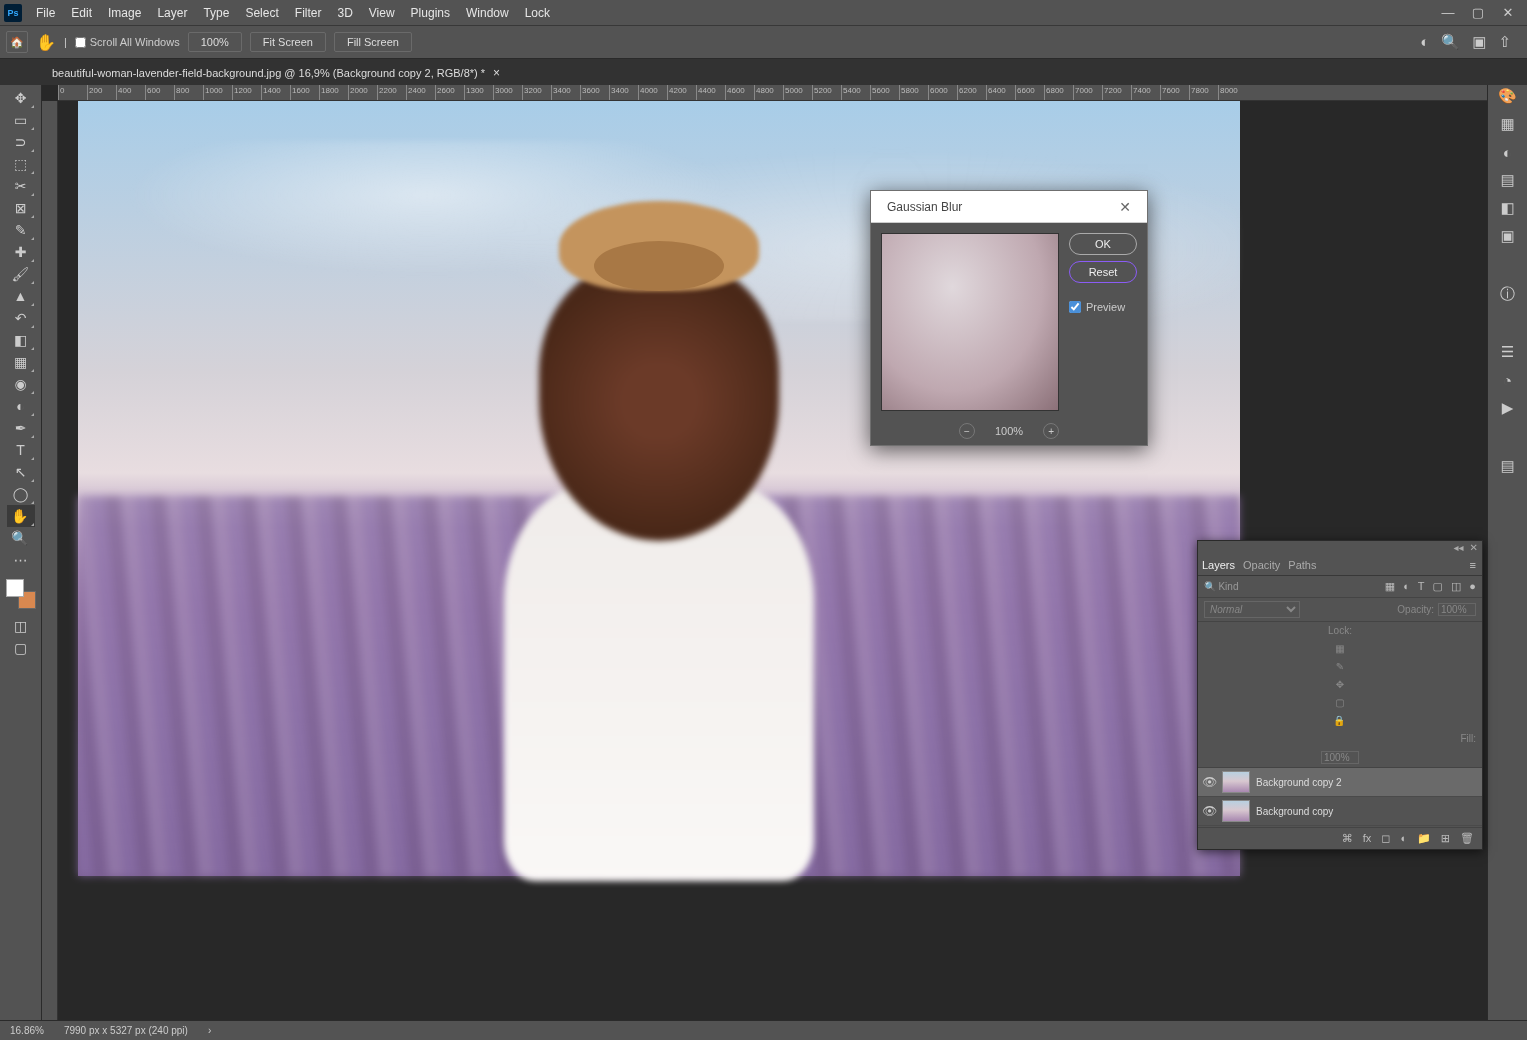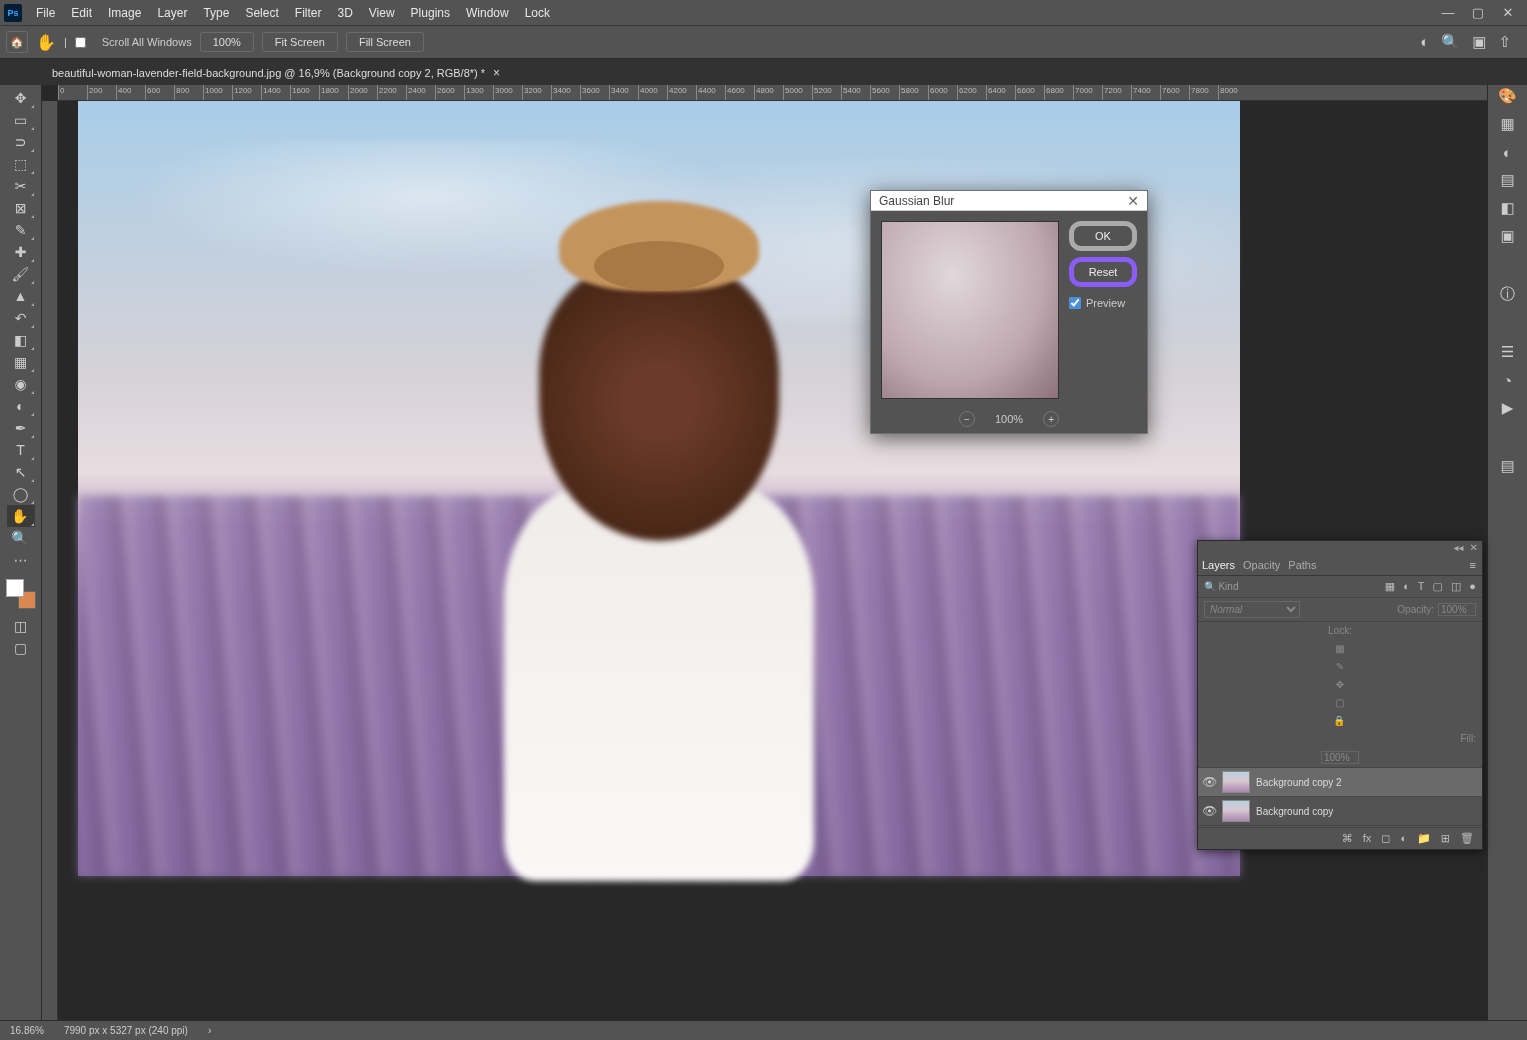--- a/index.html
+++ b/index.html
@@ -9,21 +9,21 @@
 .menubar { height: 25px; background: #535353; display: flex; align-items: center; padding: 0 4px; font-size: 12px; }
 .menubar .ps-logo { width: 18px; height: 18px; background: #001e36; color: #31a8ff; display: flex; align-items: center; justify-content: center; font-size: 9px; font-weight: bold; border-radius: 2px; margin-right: 6px; }
 .menubar .menu-item { padding: 4px 8px; cursor: pointer; color: #e6e6e6; }
 .menubar .window-controls { margin-left: auto; display: flex; }
 .menubar .window-controls span { width: 30px; text-align: center; font-size: 13px; color: #ccc; }
 
 
 .optionsbar { height: 34px; background: #535353; border-top: 1px solid #383838; border-bottom: 1px solid #2a2a2a; display: flex; align-items: center; padding: 0 6px; font-size: 11px; gap: 8px; }
 .optionsbar .home-btn { width: 22px; height: 22px; background: #535353; border: 1px solid #6a6a6a; border-radius: 2px; display: flex; align-items: center; justify-content: center; }
 .optionsbar .hand-icon { font-size: 16px; }
-.optionsbar .checkbox-wrap { display: flex; align-items: center; gap: 16px; }
+.optionsbar .checkbox-wrap { display: flex; align-items: center; gap: 4px; }
 .optionsbar .checkbox-wrap input { width: 11px; height: 11px; }
 .optionsbar .zoom-box, .optionsbar .fit-btn { background: #535353; border: 1px solid #6a6a6a; padding: 3px 12px; border-radius: 2px; color: #ddd; font-size: 11px; }
 .optionsbar .right-icons { margin-left: auto; display: flex; gap: 12px; padding-right: 10px; }
 .optionsbar .right-icons span { font-size: 15px; color: #ccc; }
 
 
 .tabbar { height: 26px; background: #323232; display: flex; align-items: flex-end; padding-left: 44px; }
 .tabbar .tab { background: #323232; color: #ddd; font-size: 11px; padding: 5px 8px; display: flex; align-items: center; gap: 8px; }
 .tabbar .tab .close { font-size: 12px; }
 
@@ -55,28 +55,28 @@
 .canvas-img .hat-band { position: absolute; top: 40px; left: 50%; transform: translateX(-50%); width: 130px; height: 50px; background: #a87845; border-radius: 50%; }
 .canvas-img .hair { position: absolute; top: 60px; left: 50%; transform: translateX(-50%); width: 240px; height: 280px; background: radial-gradient(circle, #6b3a28 20%, #4a2818 70%); border-radius: 40% 40% 50% 50%; filter: blur(3px); }
 .canvas-img .dress { position: absolute; top: 280px; left: 50%; transform: translateX(-50%); width: 310px; height: 400px; background: linear-gradient(to bottom, #f0ecea, #faf8f6); border-radius: 30% 30% 10% 10%; filter: blur(3px); }
 .canvas-img .lavender-fg { position: absolute; bottom: 0; left: 0; right: 0; height: 380px; background: repeating-linear-gradient(85deg, #8a6fa8 0 15px, #7a5f92 15px 30px, #9a80b0 30px 45px); opacity: 0.7; filter: blur(4px); }
 
 
 .statusbar { position: absolute; left: 0; right: 0; bottom: 0; height: 20px; background: #535353; display: flex; align-items: center; font-size: 10px; color: #ccc; padding: 0 10px; gap: 20px; border-top: 1px solid #2a2a2a; }
 
 
 .dialog { position: absolute; left: 870px; top: 190px; width: 278px; background: #535353; border: 1px solid #6f6f6f; box-shadow: 0 4px 20px rgba(0,0,0,0.6); }
-.dialog-title { background: #fff; color: #444; font-size: 12px; padding: 2px 8px; display: flex; align-items: center; border-bottom: 1px solid #ccc; height: 20px; text-align: center; }
+.dialog-title { background: #fff; color: #444; font-size: 12px; padding: 2px 16px; display: flex; align-items: center; border-bottom: 1px solid #ccc; height: 32px; text-align: center; }
 .dialog-title .close-x { margin-left: auto; font-size: 14px; color: #666; }
 .dialog-body { padding: 10px; display: flex; gap: 10px; }
 .dialog-preview { width: 178px; height: 178px; background: radial-gradient(ellipse at 40% 30%, #e0d8dc, #bfa8b0 60%, #8b7078); border: 1px solid #333; }
 .dialog-btns { display: flex; flex-direction: column; gap: 6px; width: 68px; }
-.dialog-btns button { background: #535353; border: 5px solid #8b5cf6; color: #eee; font-size: 11px; padding: 4px 0; border-radius: 12px; }
+.dialog-btns button { background: #535353; border: 1px solid #8b5cf6; color: #eee; font-size: 11px; padding: 4px 0; border-radius: 12px; }
 .dialog-btns button:first-child { border-color: #aaa; }
-.dialog-btns .preview-chk { display: flex; align-items: center; gap: 5px; font-size: 11px; margin-top: 4px; }
+.dialog-btns .preview-chk { display: flex; align-items: center; gap: 5px; font-size: 11px; margin-top: 12px; }
 .dialog-btns .preview-chk input { width: 12px; height: 12px; accent-color: #4a90d9; }
 .dialog-zoom { display: flex; align-items: center; justify-content: center; gap: 20px; font-size: 11px; padding: 2px 0 6px; }
 .dialog-zoom .z-icon { font-size: 12px; color: #ccc; border: 1px solid #777; width: 16px; height: 16px; border-radius: 50%; display: flex; align-items: center; justify-content: center; font-size: 10px; }
 .dialog-radius { border: 3px solid #b8d954; border-radius: 6px; margin: 0 6px 8px; padding: 6px 8px 10px; }
 .dialog-radius .row { display: flex; align-items: center; gap: 6px; font-size: 11px; }
 .dialog-radius .row input { width: 42px; background: #535353; border: 1px solid #777; color: #eee; font-size: 11px; padding: 2px 4px; }
 .dialog-radius .row .u { text-decoration: underline; }
 .dialog-radius .slider { position: relative; height: 12px; margin-top: 8px; }
 .dialog-radius .slider .track { position: absolute; left: 0; right: 0; top: 5px; height: 2px; background: #888; }
 .dialog-radius .slider .thumb { position: absolute; left: 36%; top: 0; width: 0; height: 0; border-left: 5px solid transparent; border-right: 5px solid transparent; border-top: 8px solid #ddd; }

